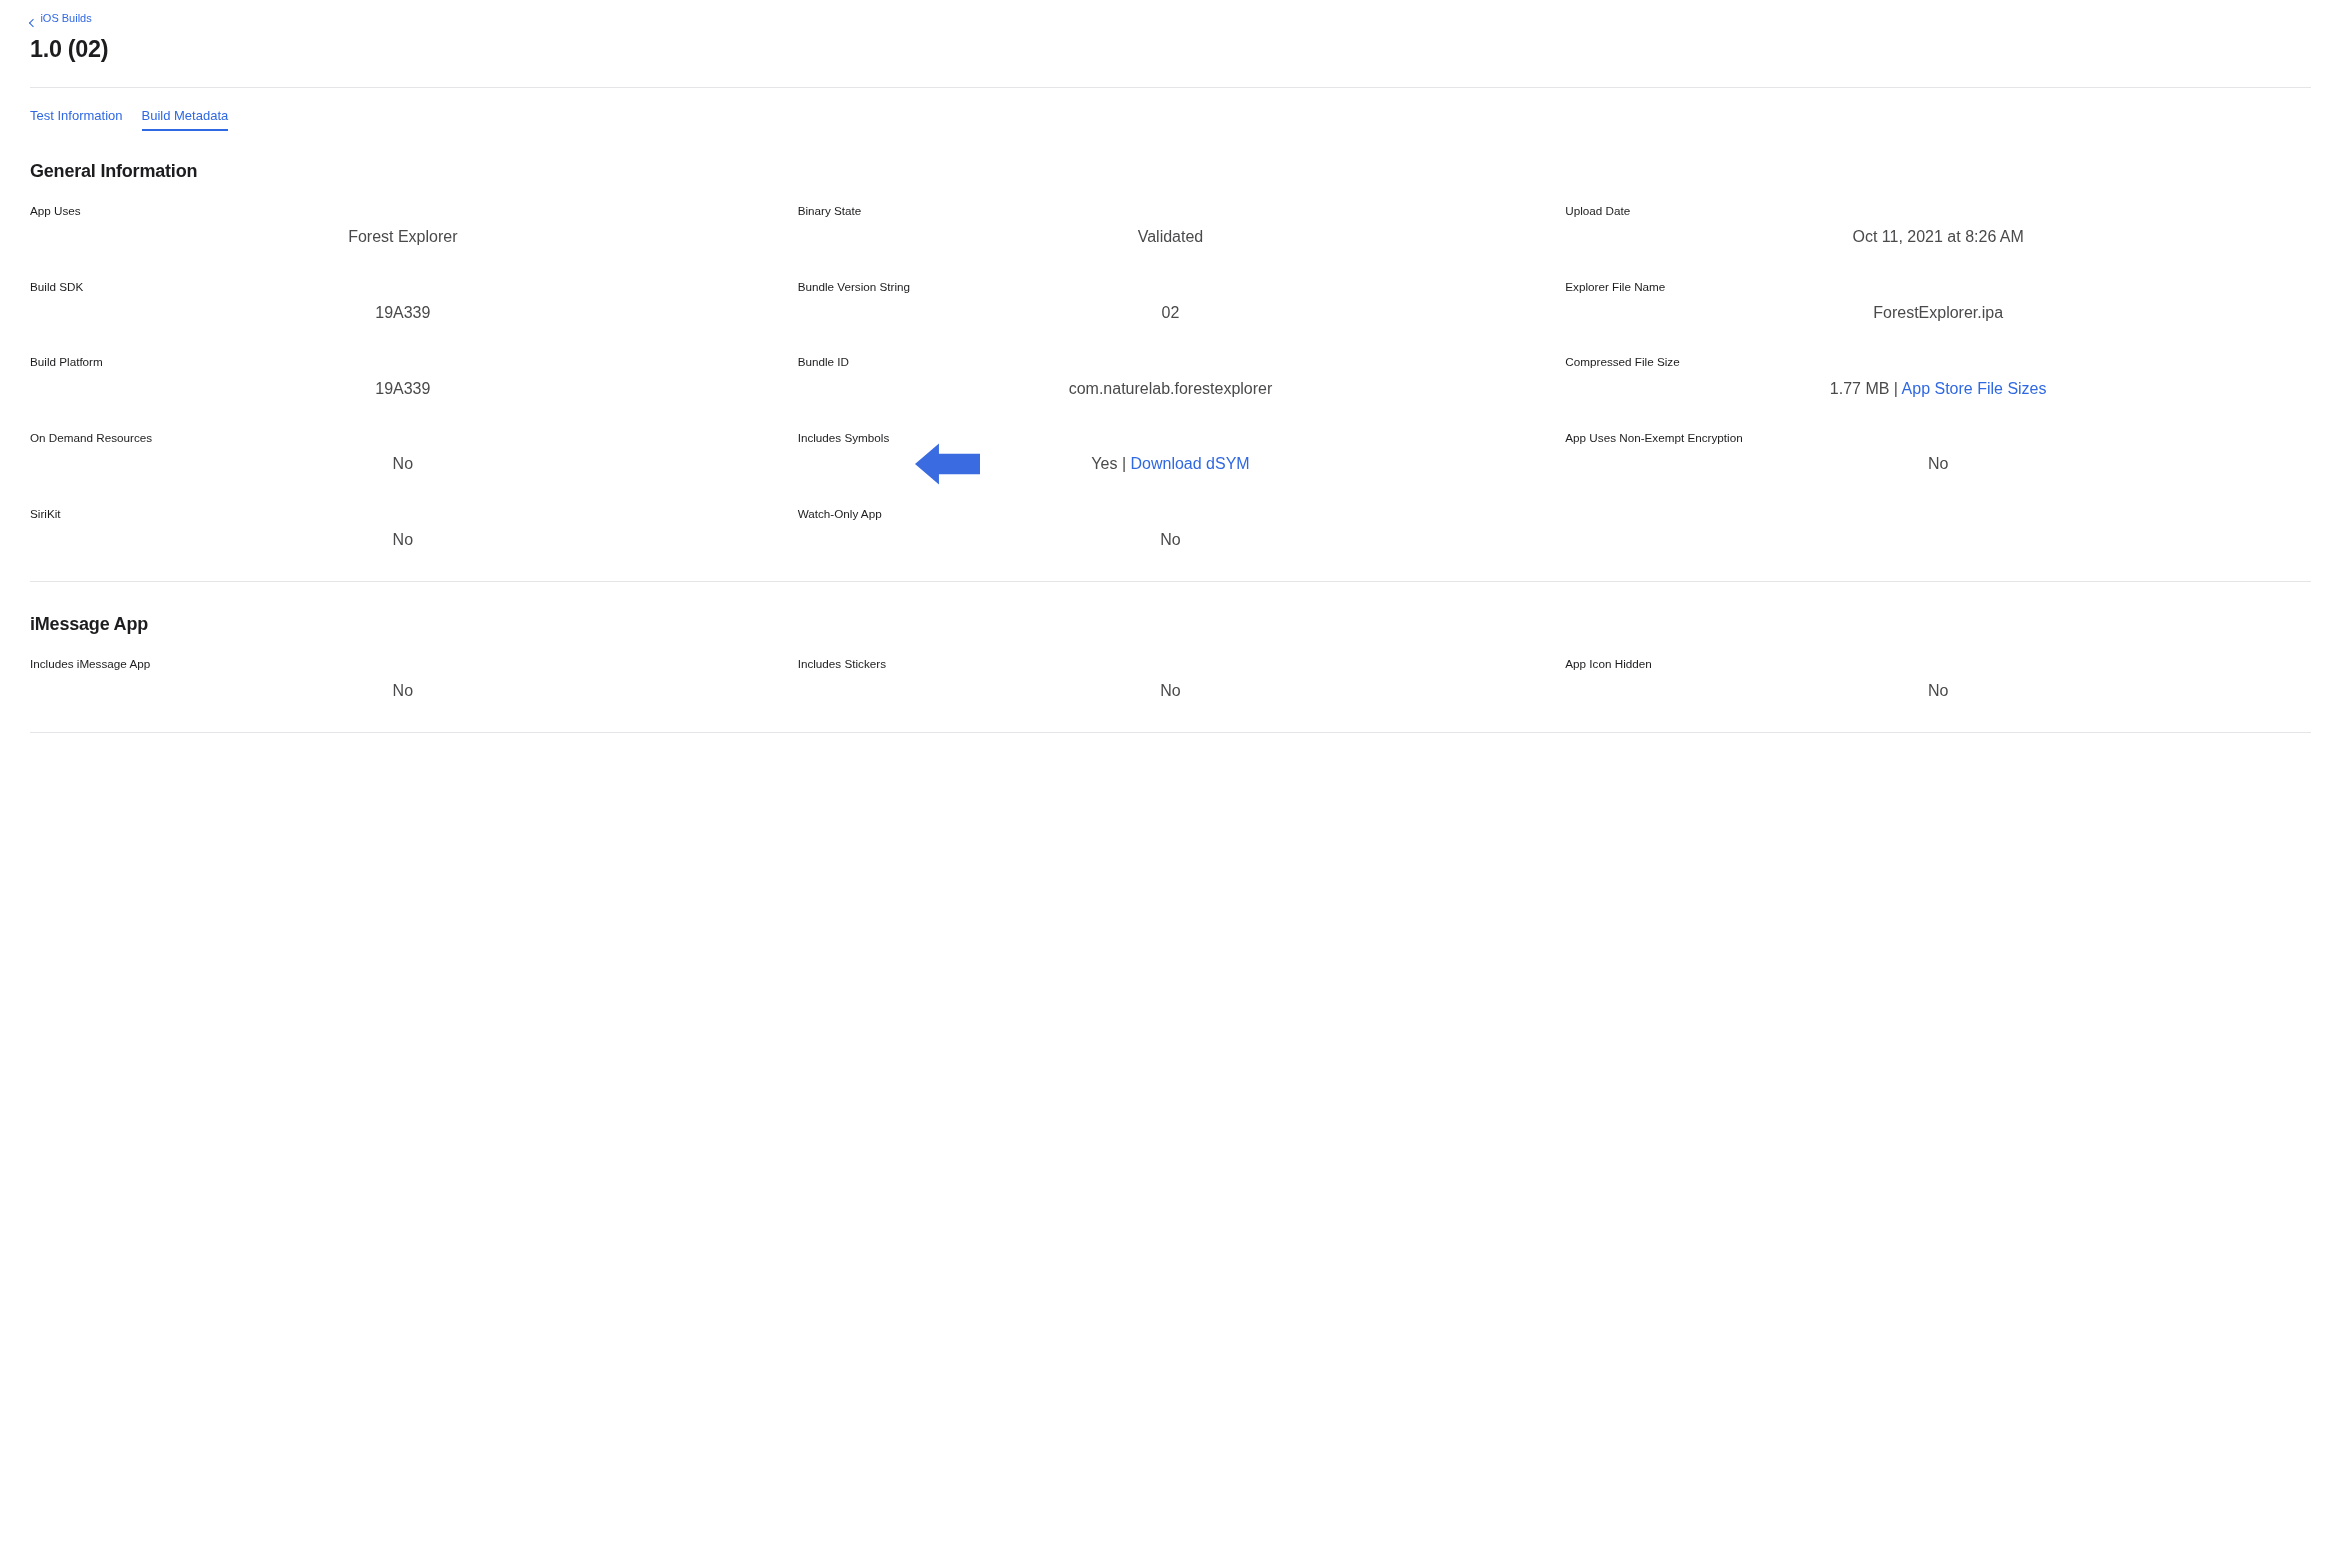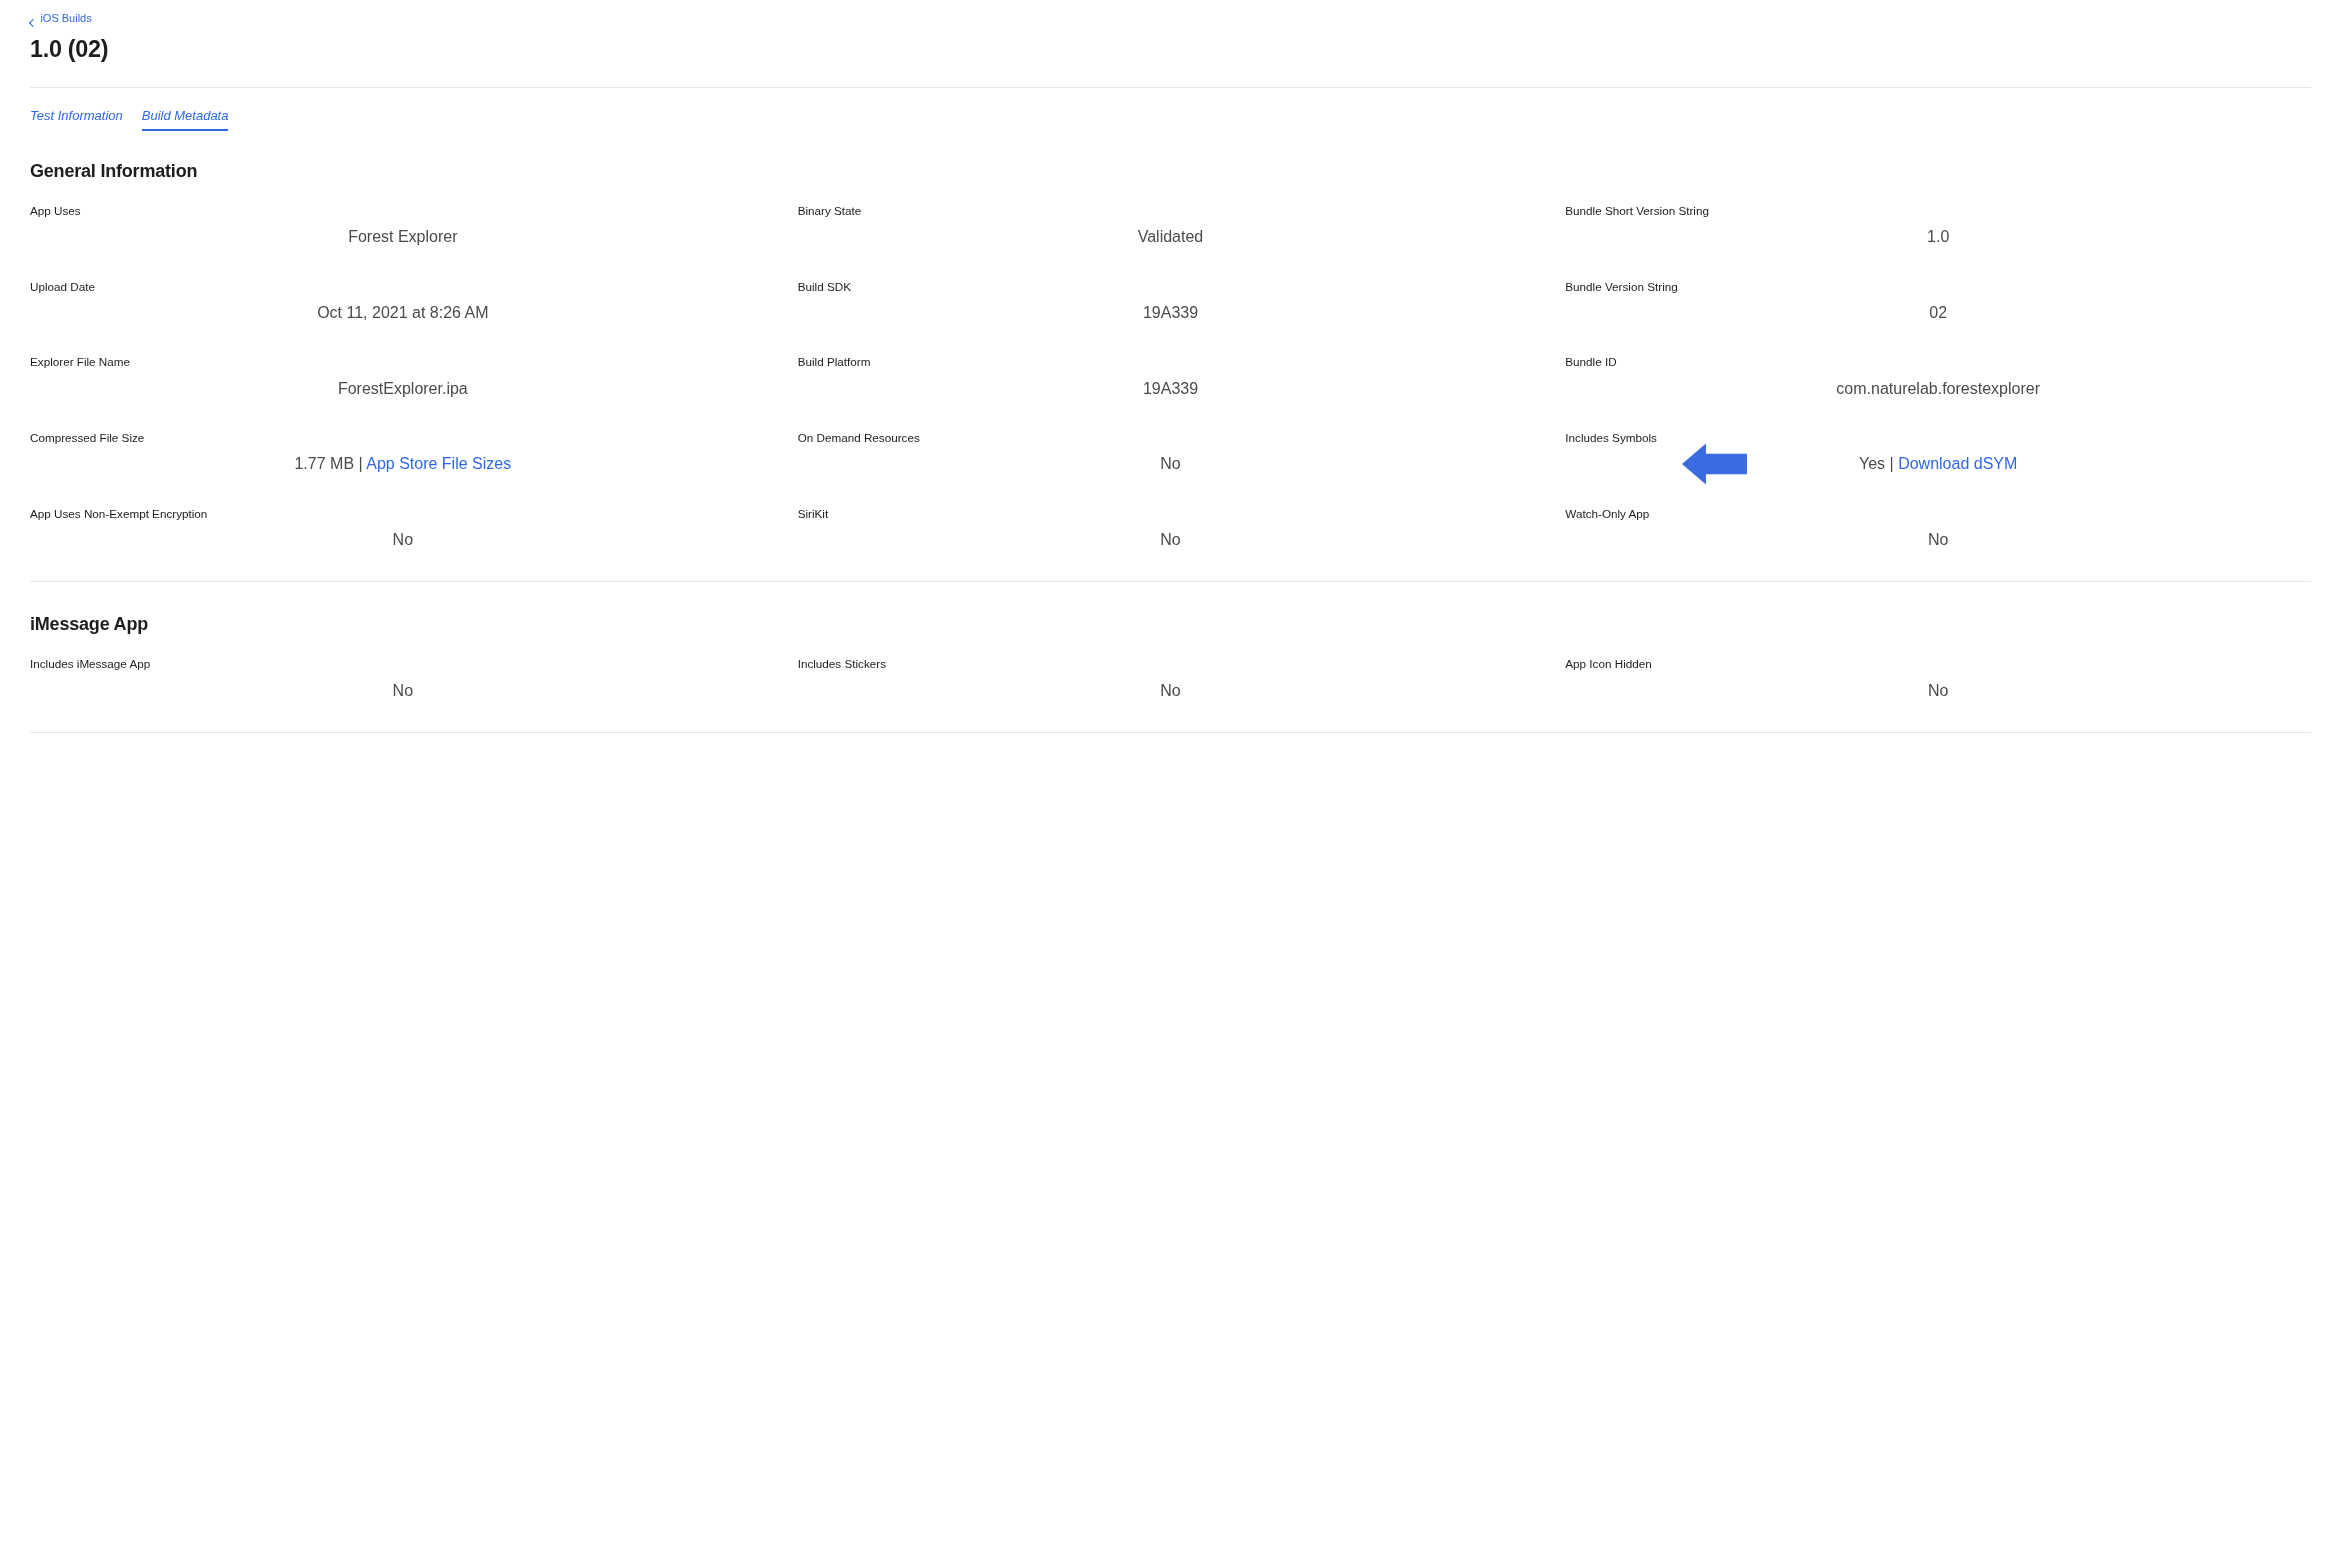--- a/index.html
+++ b/index.html
@@ -34,21 +34,20 @@
       font-weight: 700;
       letter-spacing: -0.3px;
       margin-bottom: 21px;
     }
     .hr { border: none; border-top: 0.7px solid #e5e5e7; margin: 0; }
     .tabs {
       display: flex;
       gap: 19px;
       margin-top: 19px;
       margin-bottom: 27.5px;
-      font-style: italic;
     }
     .tab {
       font-size: 13px;
       color: #2f68e3;
       cursor: pointer;
       padding-bottom: 4.1px;
       border-bottom: 2.1px solid transparent;
     }
     .tab.active { border-bottom-color: #2f68e3; font-weight: 400; }
     .section-title {
@@ -110,24 +109,20 @@
 <div class="grid">
 
   <div class="field">
     <div class="field-label">App Uses</div>
     <div class="field-value">Forest Explorer</div>
   </div>
   <div class="field">
     <div class="field-label">Binary State</div>
     <div class="field-value">Validated</div>
   </div>
-  <div class="field">
-    <div class="field-label">Bundle Short Version String</div>
-    <div class="field-value">1.0</div>
-  </div>
 
   <div class="field">
     <div class="field-label">Upload Date</div>
     <div class="field-value">Oct 11, 2021 at 8:26 AM</div>
   </div>
   <div class="field">
     <div class="field-label">Build SDK</div>
     <div class="field-value">19A339</div>
   </div>
   <div class="field">

